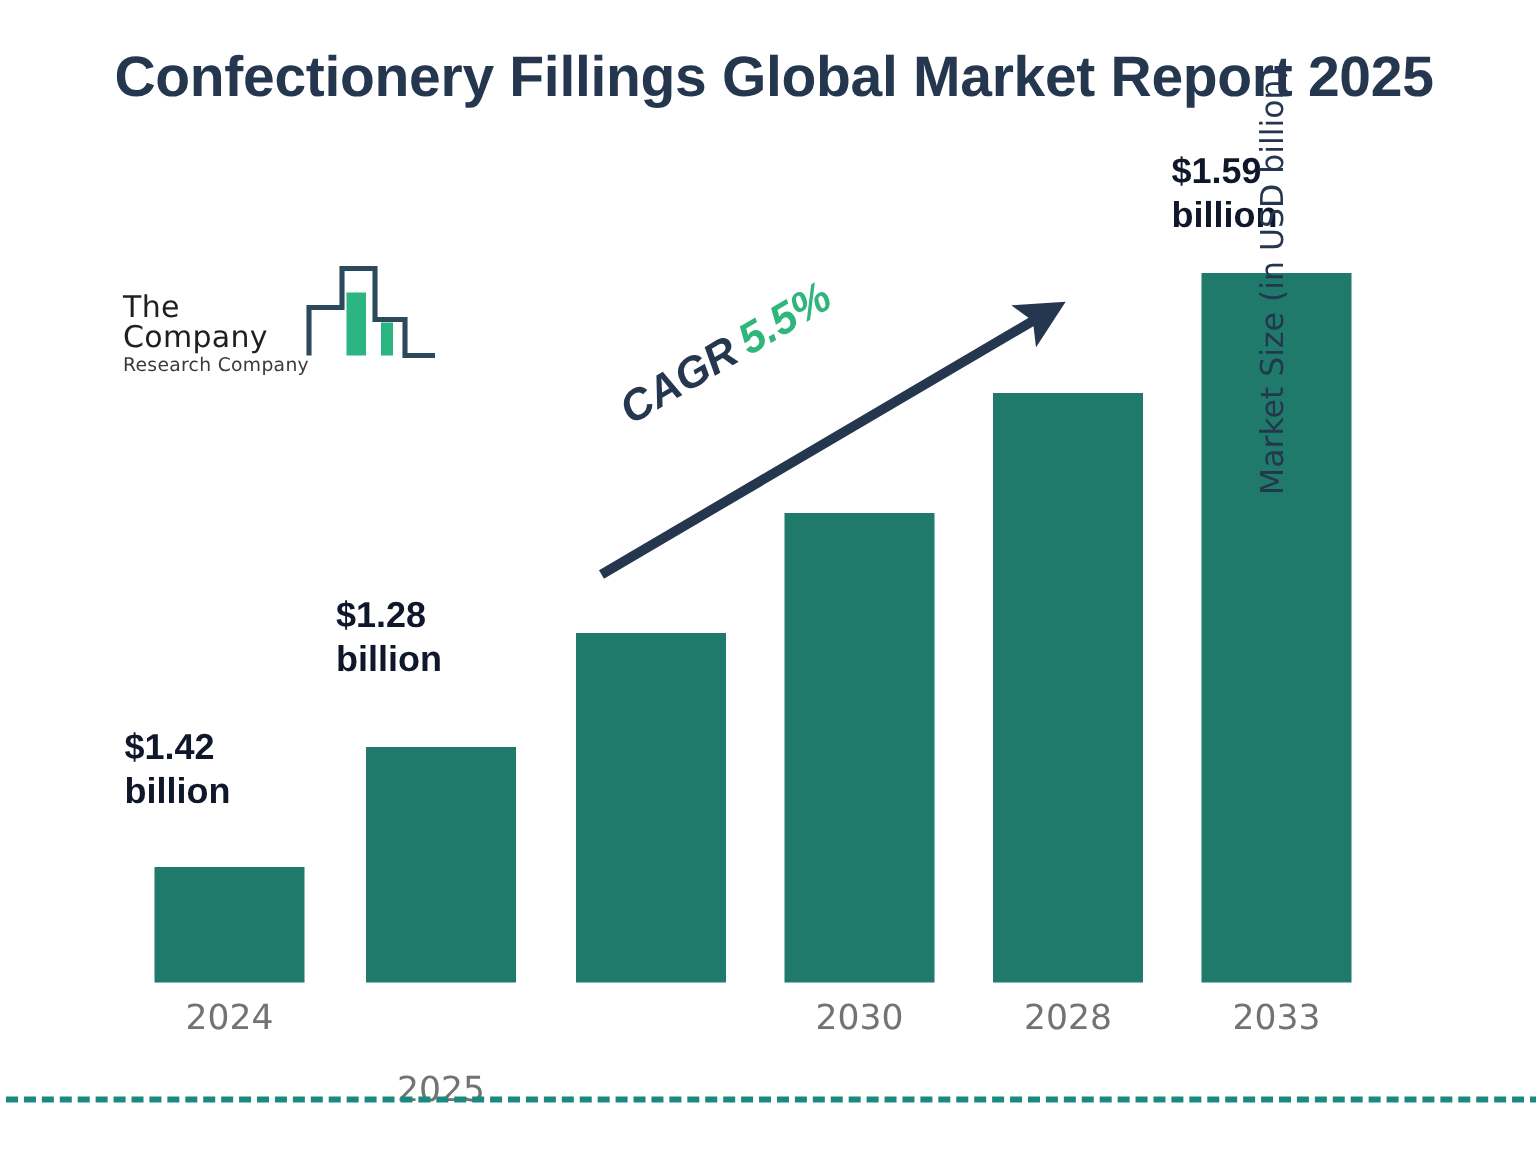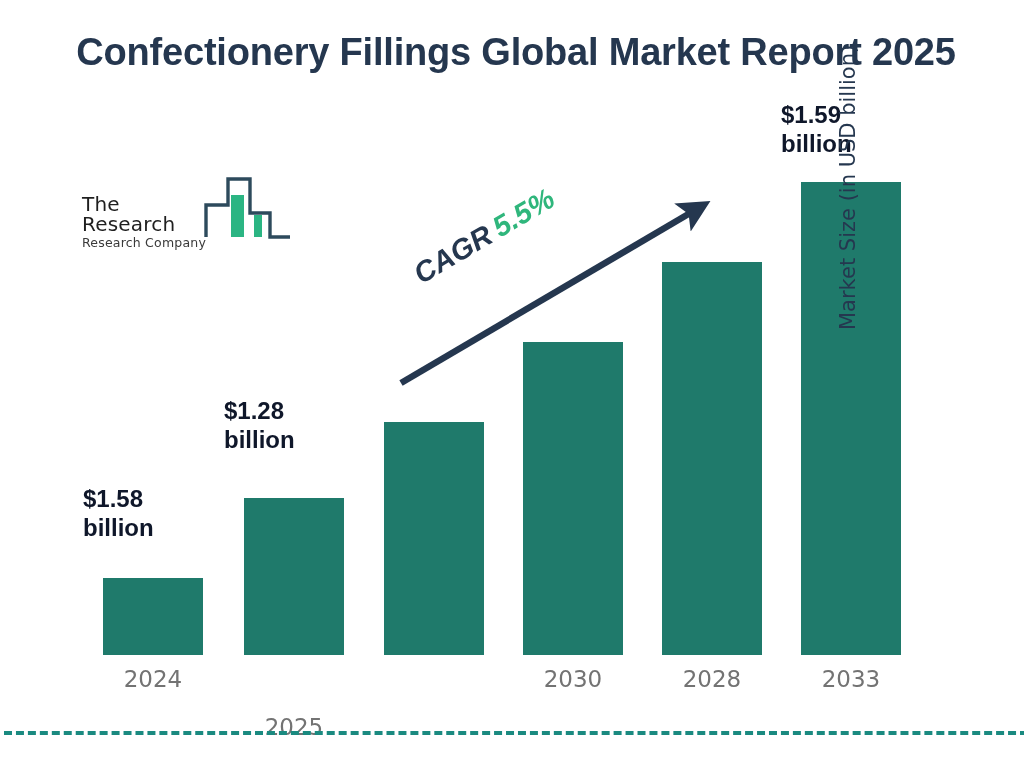--- a/index.html
+++ b/index.html
@@ -148,21 +148,21 @@
 </style>
 </head>
 <body>
 
 <div id="canvas">
 
   <div class="title">Confectionery Fillings Global Market Report 2025</div>
 
   <div class="logo">
     <div class="logo-text">
-      <div class="logo-line1">The Research</div>
+      <div class="logo-line1">The Company</div>
       <div class="logo-line2">Research Company</div>
     </div>
     <span class="logo-mark">
       <svg width="88" height="70" viewBox="0 0 88 70" xmlns="http://www.w3.org/2000/svg">
 
         <polyline points="2,62 2,30 24,30 24,4 46,4 46,38 66,38 66,62 86,62" fill="none" stroke="#2d4a5c" stroke-width="3.4" stroke-linejoin="miter"></polyline>
 
         <rect x="27" y="20" width="13" height="42" fill="#2bb583"></rect>
         <rect x="50" y="40" width="8" height="22" fill="#2bb583"></rect>
       </svg>
@@ -172,21 +172,21 @@
   <div class="plot">
 
     <div class="bar" style="left:99px;  top:578px; width:100px; height:77px;"></div>
     <div class="bar" style="left:240px; top:498px; width:100px; height:157px;"></div>
     <div class="bar" style="left:380px; top:422px; width:100px; height:233px;"></div>
     <div class="bar" style="left:519px; top:342px; width:100px; height:313px;"></div>
     <div class="bar" style="left:658px; top:262px; width:100px; height:393px;"></div>
     <div class="bar" style="left:797px; top:182px; width:100px; height:473px;"></div>
 
     <div class="bar-value" style="left:79px; top:484px;">
-      <div>$1.58</div>
+      <div>$1.42</div>
       <div>billion</div>
     </div>
     <div class="bar-value" style="left:220px; top:396px;">
       <div>$1.28</div>
       <div>billion</div>
     </div>
     <div class="bar-value" style="left:777px; top:100px;">
       <div>$1.59</div>
       <div>billion</div>
     </div>

